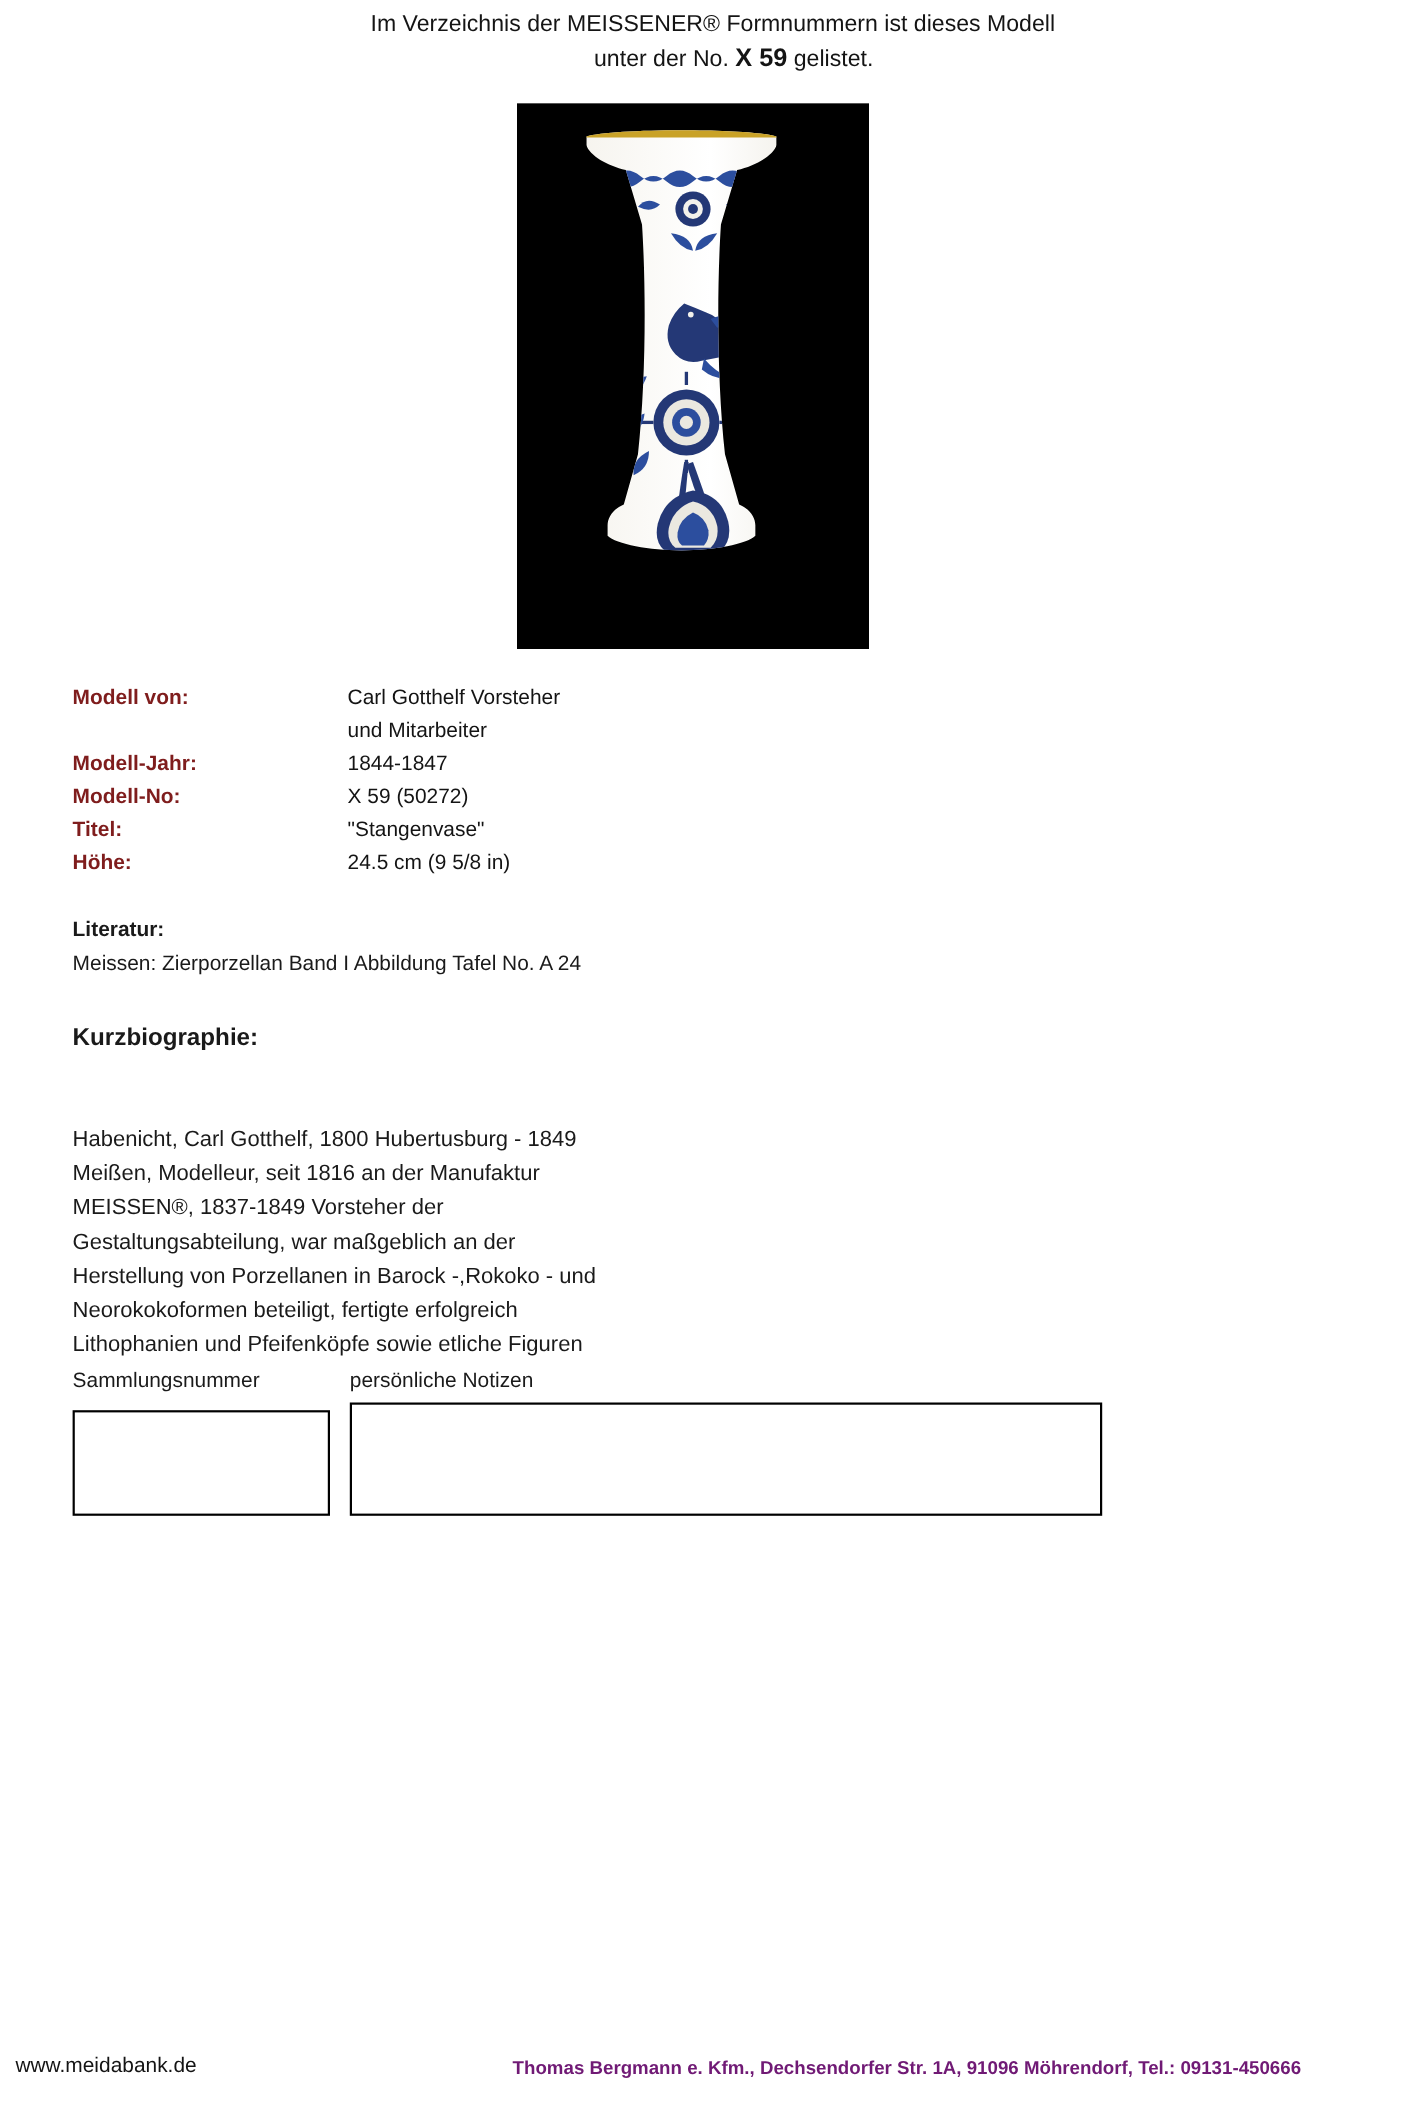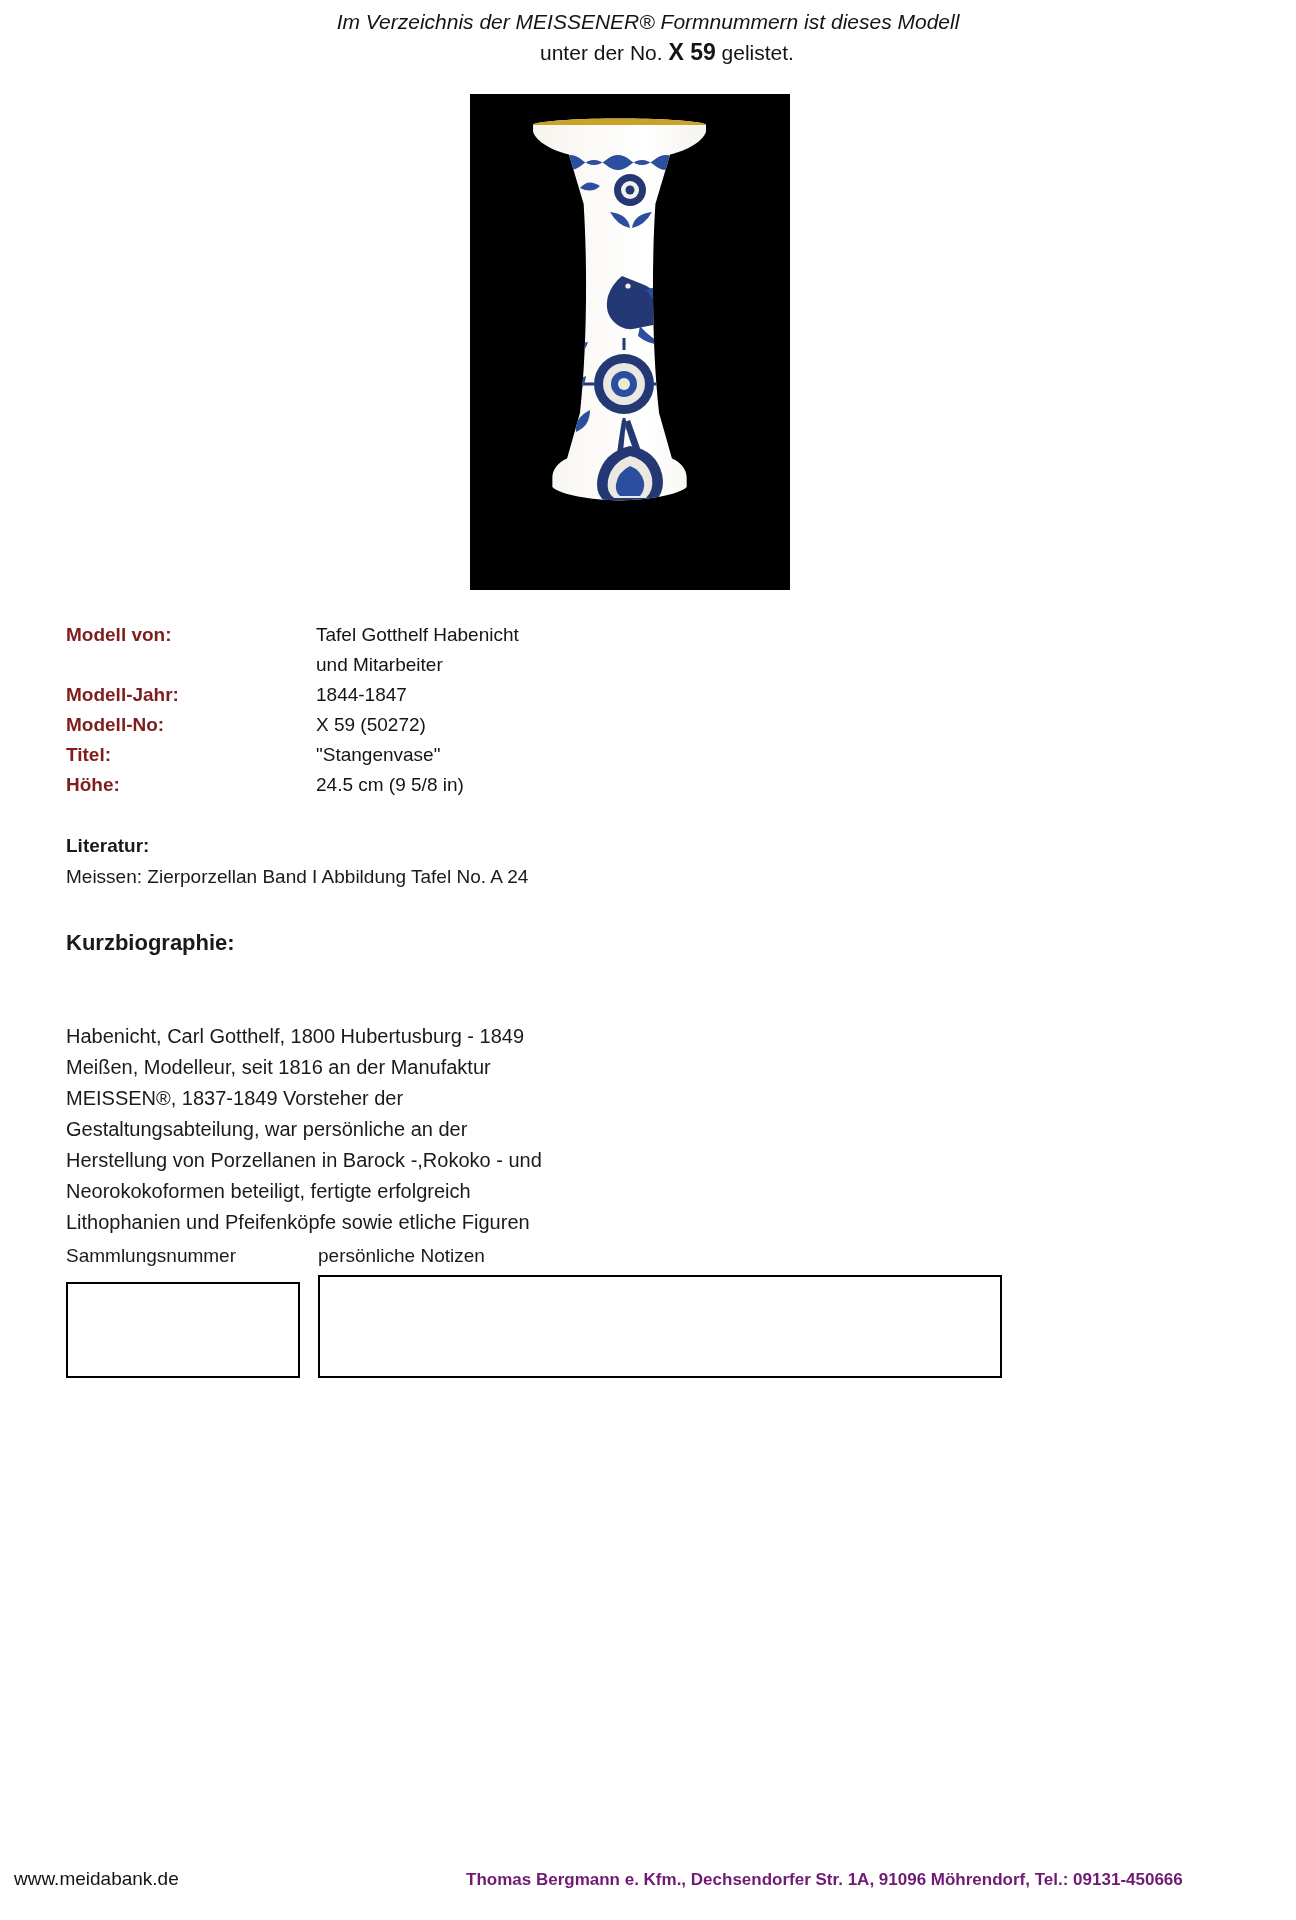--- a/index.html
+++ b/index.html
@@ -20,21 +20,21 @@
   .header {
     position: absolute;
     top: 6px;
     left: 0;
     width: 1296px;
     text-align: center;
     font-size: 21px;
     line-height: 31px;
     color: #141414;
   }
-  .header .line1 { display: block; font-style: italic; }
+  .header .line1 { display: block; }
   .header .line2 { display: block; padding-left: 38px; }
   .header .model-no {
     font-weight: bold;
     font-size: 23px;
   }
 
   
   .vase-figure {
     position: absolute;
     top: 94px;
@@ -249,21 +249,21 @@
 
       <rect x="0" y="0" width="40" height="496" fill="#000000" opacity="0.10"></rect>
       <rect x="278" y="0" width="42" height="496" fill="#000000" opacity="0.12"></rect>
     </g>
   </svg>
 </div>
 
 <div class="spec-table">
   <div class="spec-row">
     <div class="spec-label">Modell von:</div>
-    <div class="spec-value">Tafel Gotthelf Habenicht</div>
+    <div class="spec-value">Carl Gotthelf Vorsteher</div>
   </div>
   <div class="spec-row">
     <div class="spec-value sub">und Mitarbeiter</div>
   </div>
   <div class="spec-row">
     <div class="spec-label">Modell-Jahr:</div>
     <div class="spec-value">1844-1847</div>
   </div>
   <div class="spec-row">
     <div class="spec-label">Modell-No:</div>
@@ -282,21 +282,21 @@
 <div class="literatur">
   <div class="head">Literatur:</div>
   <div>Meissen: Zierporzellan Band I Abbildung Tafel No. A 24</div>
 </div>
 
 <div class="kurzbio-head">Kurzbiographie:</div>
 <div class="kurzbio-body">
   <div>Habenicht, Carl Gotthelf, 1800 Hubertusburg - 1849</div>
   <div>Meißen, Modelleur, seit 1816 an der Manufaktur</div>
   <div>MEISSEN®, 1837-1849 Vorsteher der</div>
-  <div>Gestaltungsabteilung, war persönliche an der</div>
+  <div>Gestaltungsabteilung, war maßgeblich an der</div>
   <div>Herstellung von Porzellanen in Barock -,Rokoko - und</div>
   <div>Neorokokoformen beteiligt, fertigte erfolgreich</div>
   <div>Lithophanien und Pfeifenköpfe sowie etliche Figuren</div>
 </div>
 
 <div class="field-labels">
   <span class="label-sammlung">Sammlungsnummer</span>
   <span class="label-notizen">persönliche Notizen</span>
 </div>
 <div class="box-sammlung"></div>

